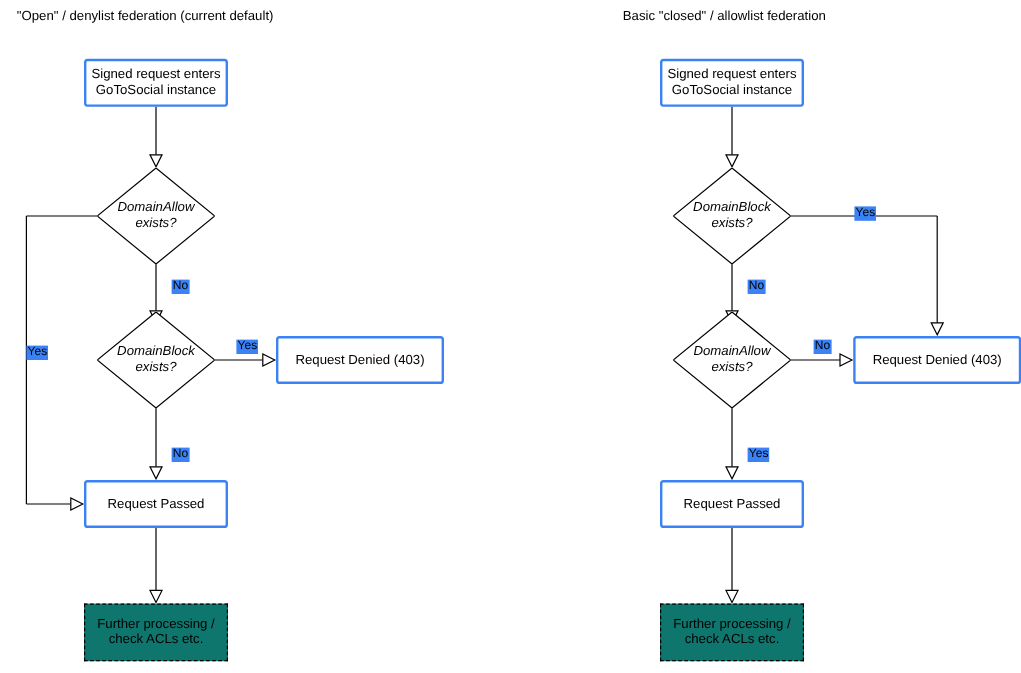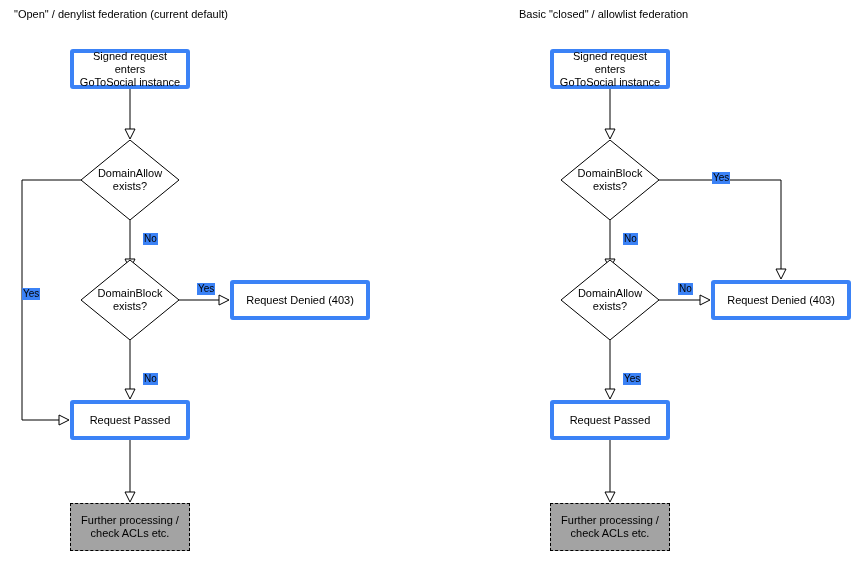--- a/index.html
+++ b/index.html
@@ -32,35 +32,36 @@
     box-sizing: border-box;
     display: flex;
     align-items: center;
     justify-content: center;
     text-align: center;
     font-size: 11px;
     line-height: 13px;
     color: #000;
   }
   .node-box {
-    border: 4px solid #3b82f6;
+    border: 2px solid #3b82f6;
     border-radius: 3px;
     background: #ffffff;
   }
   .node-box-dashed {
     border: 1px dashed #000000;
-    background: #a3a3a3;
+    background: #0f766e;
     border-radius: 0;
   }
   .node-label {
     white-space: pre-line;
     padding: 0 4px;
   }
   .diamond-wrap {
     position: absolute;
+    font-style: italic;
   }
   .diamond-shape {
     position: absolute;
     left: 0;
     top: 0;
   }
   .diamond-text {
     position: absolute;
     left: 0;
     top: 0;

